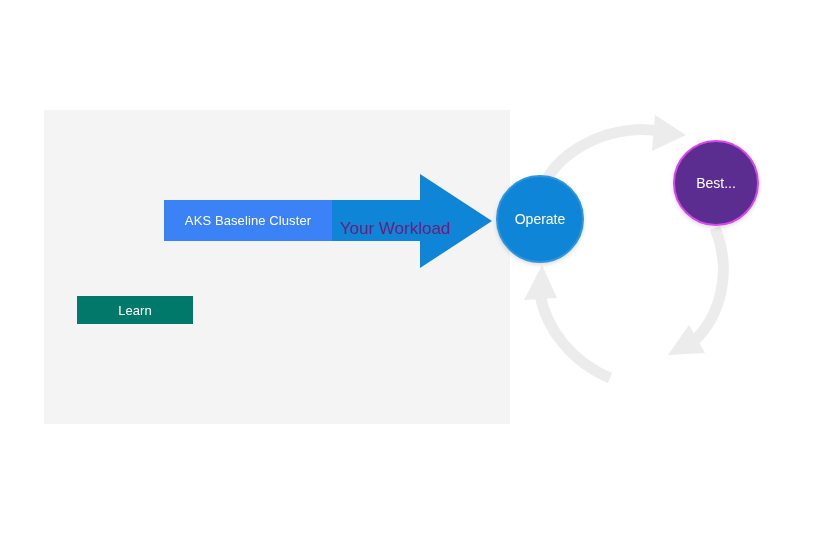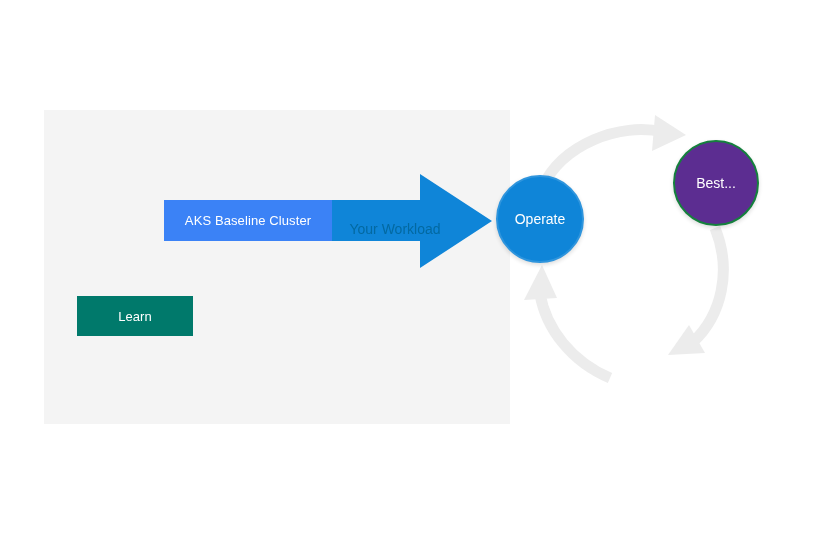--- a/index.html
+++ b/index.html
@@ -53,21 +53,21 @@
     left: 116px;
     top: 250px;
     width: 108px;
     height: 36px;
     background: #00b294;
   }
   #bar-learn {
     left: 77px;
     top: 296px;
     width: 116px;
-    height: 40px;
+    height: 28px;
     background: #00796b;
   }
 
   
   #arrow-workload {
     position: absolute;
     left: 332px;
     top: 174px;
     width: 160px;
     height: 94px;
@@ -79,22 +79,22 @@
   }
   #arrow-workload-label {
     position: absolute;
     left: 340px;
     top: 200px;
     width: 110px;
     height: 58px;
     display: flex;
     align-items: center;
     justify-content: center;
-    color: #0369a1;
-    font-size: 14px;
+    color: #701a75;
+    font-size: 17px;
     white-space: nowrap;
     pointer-events: none;
   }
 
   
   #cycle-arrows {
     position: absolute;
     left: 500px;
     top: 110px;
     width: 314px;
@@ -126,21 +126,21 @@
     background: #0f85d8;
     border: 2px solid #2f95dd;
     box-shadow: 0 2px 4px rgba(0,0,0,0.14);
   }
   #circle-best {
     left: 673px;
     top: 140px;
     width: 86px;
     height: 86px;
     background: #5c2d91;
-    border: 2px solid #15803d;
+    border: 2px solid #d946ef;
     box-shadow: 0 2px 4px rgba(0,0,0,0.14);
   }
   #circle-iterate {
     left: 605px;
     top: 318px;
     width: 86px;
     height: 86px;
     background: #dd4714;
     border: 2px solid #e4683d;
     box-shadow: 0 2px 4px rgba(0,0,0,0.14);

